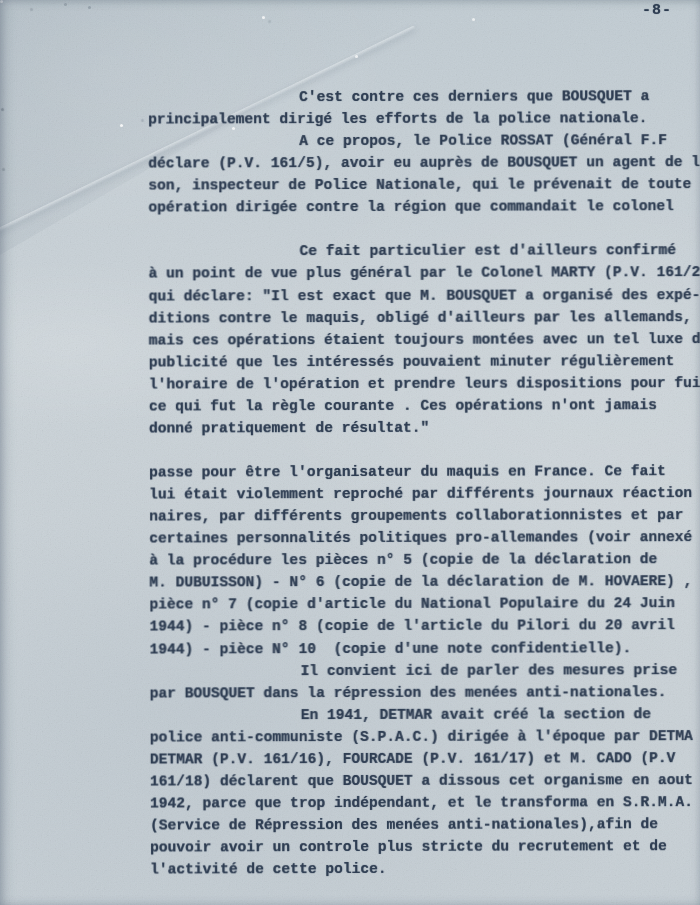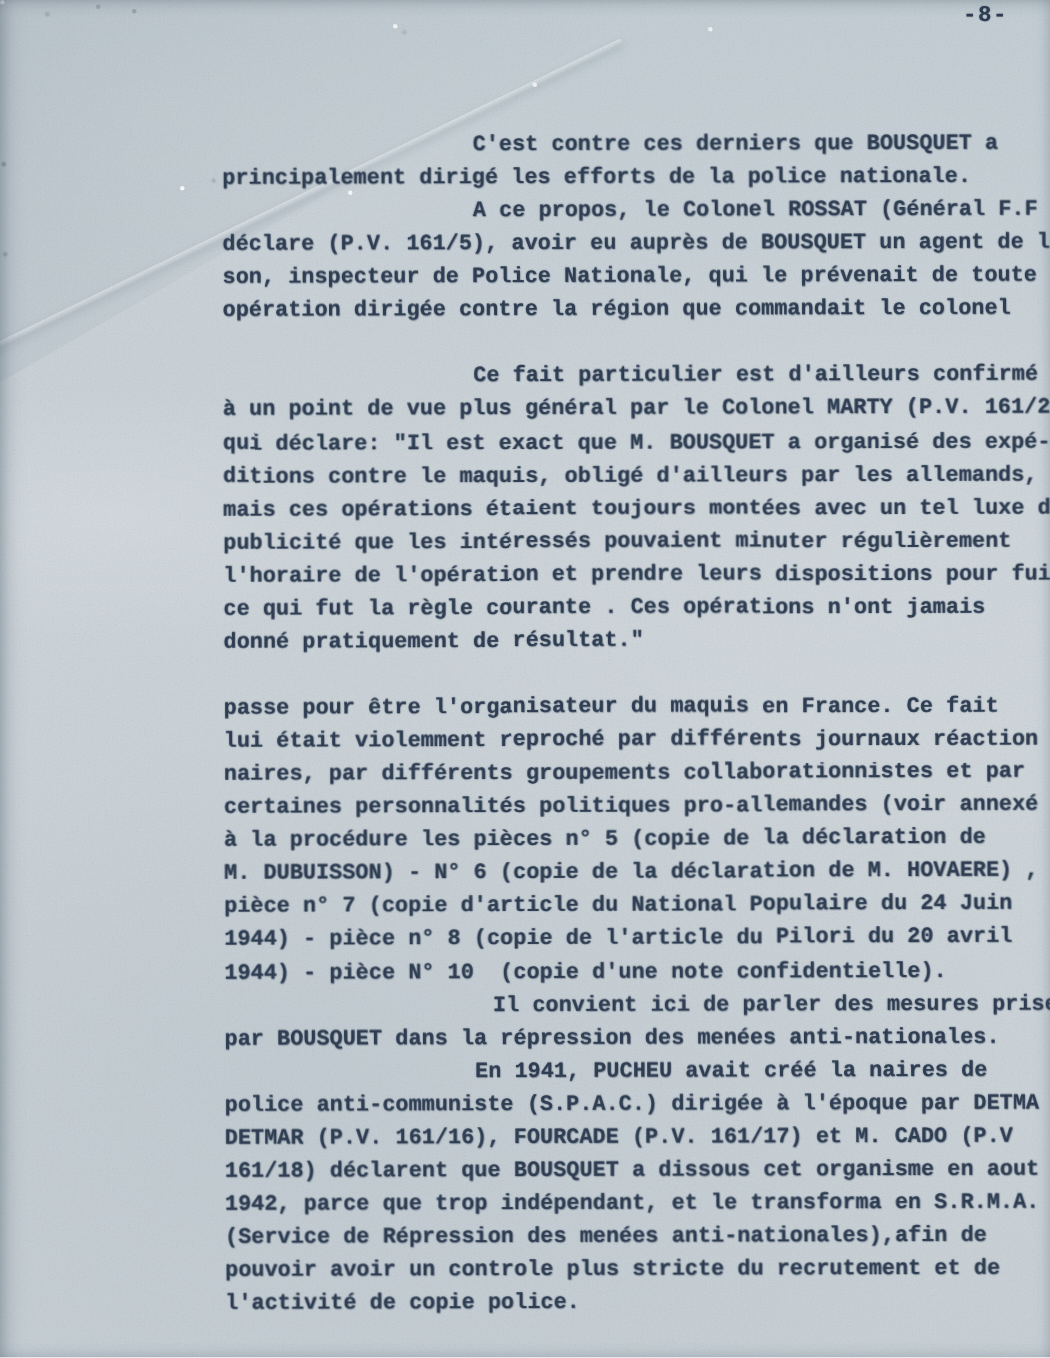--- a/index.html
+++ b/index.html
@@ -96,21 +96,21 @@
   .line {
     position: absolute;
     left: 149px;
     font-size: 14.6px;
     line-height: 15px;
     font-weight: 700;
     color: var(--ink, #2e3d52);
     white-space: pre;
     text-shadow: 0 0 1px rgba(46,61,82,0.55), 0.4px 0.4px 0.6px rgba(46,61,82,0.30);
   }
-  .line.indent { left: 316px; }
+  .line.indent { left: 300px; }
 
   
   .page::after {
     content: "";
     position: absolute;
     left: 0; top: 0; right: 0; bottom: 0;
     box-shadow:
       inset 9px 0 14px -8px rgba(84,99,114,0.55),
       inset -6px 0 12px -8px rgba(84,99,114,0.40),
       inset 0 6px 12px -8px rgba(84,99,114,0.45),
@@ -126,21 +126,21 @@
 
   <div class="crease-shade"></div>
   <div class="crease-line"></div>
   <div class="speckles"></div>
 
   <div class="page-number">-8-</div>
 
   <div class="text-layer">
       <div class="line indent" style="top: 90px;">C'est contre ces derniers que BOUSQUET a</div>
       <div class="line" style="top: 112.06px;">principalement dirigé les efforts de la police nationale.</div>
-      <div class="line indent" style="top: 134.12px;">A ce propos, le Colonel ROSSAT (Général F.F</div>
+      <div class="line indent" style="top: 134.12px;">A ce propos, le Police ROSSAT (Général F.F</div>
       <div class="line" style="top: 156.18px;">déclare (P.V. 161/5), avoir eu auprès de BOUSQUET un agent de l</div>
       <div class="line" style="top: 178.24px;">son, inspecteur de Police Nationale, qui le prévenait de toute</div>
       <div class="line" style="top: 200.3px;">opération dirigée contre la région que commandait le colonel</div>
       <div class="line indent" style="top: 244.42px;">Ce fait particulier est d'ailleurs confirmé</div>
       <div class="line" style="top: 266.48px;">à un point de vue plus général par le Colonel MARTY (P.V. 161/2</div>
       <div class="line" style="top: 288.54px;">qui déclare: "Il est exact que M. BOUSQUET a organisé des expé-</div>
       <div class="line" style="top: 310.6px;">ditions contre le maquis, obligé d'ailleurs par les allemands,</div>
       <div class="line" style="top: 332.66px;">mais ces opérations étaient toujours montées avec un tel luxe d</div>
       <div class="line" style="top: 354.72px;">publicité que les intéressés pouvaient minuter régulièrement</div>
       <div class="line" style="top: 376.78px;">l'horaire de l'opération et prendre leurs dispositions pour fui</div>
@@ -148,30 +148,30 @@
       <div class="line" style="top: 420.9px;">donné pratiquement de résultat."</div>
       <div class="line" style="top: 465.02px;">passe pour être l'organisateur du maquis en France. Ce fait</div>
       <div class="line" style="top: 487.08px;">lui était violemment reproché par différents journaux réaction</div>
       <div class="line" style="top: 509.14px;">naires, par différents groupements collaborationnistes et par</div>
       <div class="line" style="top: 531.2px;">certaines personnalités politiques pro-allemandes (voir annexé</div>
       <div class="line" style="top: 553.26px;">à la procédure les pièces n° 5 (copie de la déclaration de</div>
       <div class="line" style="top: 575.32px;">M. DUBUISSON) - N° 6 (copie de la déclaration de M. HOVAERE) ,</div>
       <div class="line" style="top: 597.38px;">pièce n° 7 (copie d'article du National Populaire du 24 Juin</div>
       <div class="line" style="top: 619.44px;">1944) - pièce n° 8 (copie de l'article du Pilori du 20 avril</div>
       <div class="line" style="top: 641.5px;">1944) - pièce N° 10  (copie d'une note confidentielle).</div>
-      <div class="line indent" style="top: 663.56px; margin-left: 12px;">Il convient ici de parler des mesures prise</div>
+      <div class="line indent" style="top: 663.56px;">Il convient ici de parler des mesures prise</div>
       <div class="line" style="top: 685.62px;">par BOUSQUET dans la répression des menées anti-nationales.</div>
-      <div class="line indent" style="top: 707.68px;">En 1941, PUCHEU avait créé la naires de</div>
+      <div class="line indent" style="top: 707.68px;">En 1941, DETMAR avait créé la section de</div>
       <div class="line" style="top: 729.74px;">police anti-communiste (S.P.A.C.) dirigée à l'époque par DETMA</div>
       <div class="line" style="top: 751.8px;">DETMAR (P.V. 161/16), FOURCADE (P.V. 161/17) et M. CADO (P.V</div>
       <div class="line" style="top: 773.86px;">161/18) déclarent que BOUSQUET a dissous cet organisme en aout</div>
       <div class="line" style="top: 795.92px;">1942, parce que trop indépendant, et le transforma en S.R.M.A.</div>
       <div class="line" style="top: 817.98px;">(Service de Répression des menées anti-nationales),afin de</div>
       <div class="line" style="top: 840.04px;">pouvoir avoir un controle plus stricte du recrutement et de</div>
-      <div class="line" style="top: 862.1px;">l'activité de copie police.</div>
+      <div class="line" style="top: 862.1px;">l'activité de cette police.</div>
     </div>
 
   <svg class="grain" width="700" height="905">
     <filter id="paperNoise">
       <feTurbulence type="fractalNoise" baseFrequency="0.85" numOctaves="2" seed="7"></feTurbulence>
       <feColorMatrix type="saturate" values="0"></feColorMatrix>
       <feComponentTransfer>
           <feFuncA type="linear" slope="0.16" intercept="0"></feFuncA>
         </feComponentTransfer>
     </filter>

